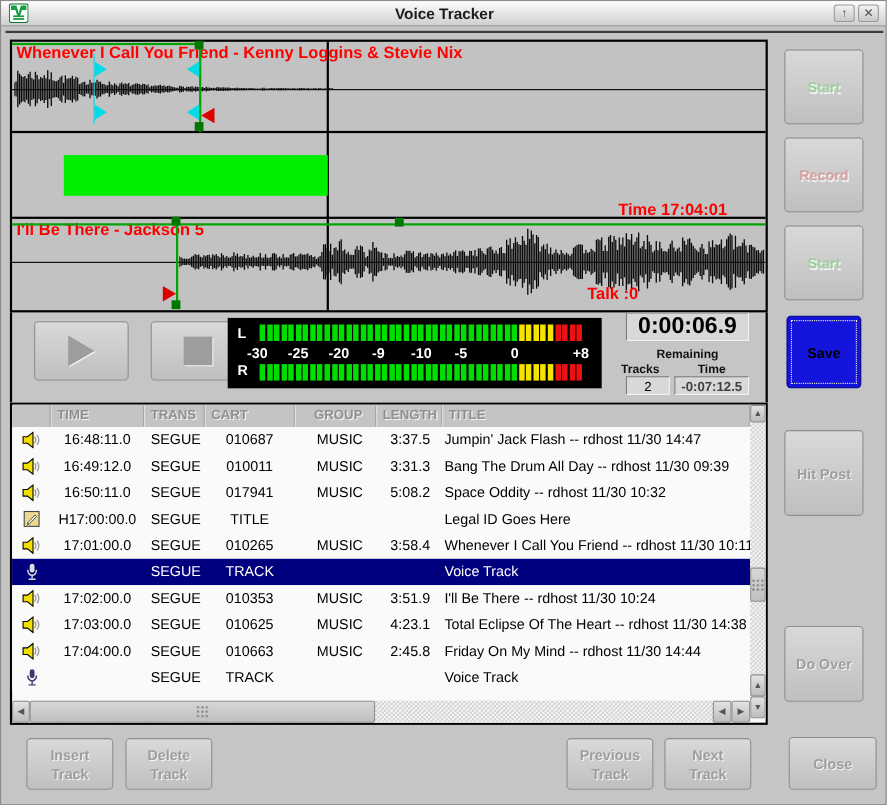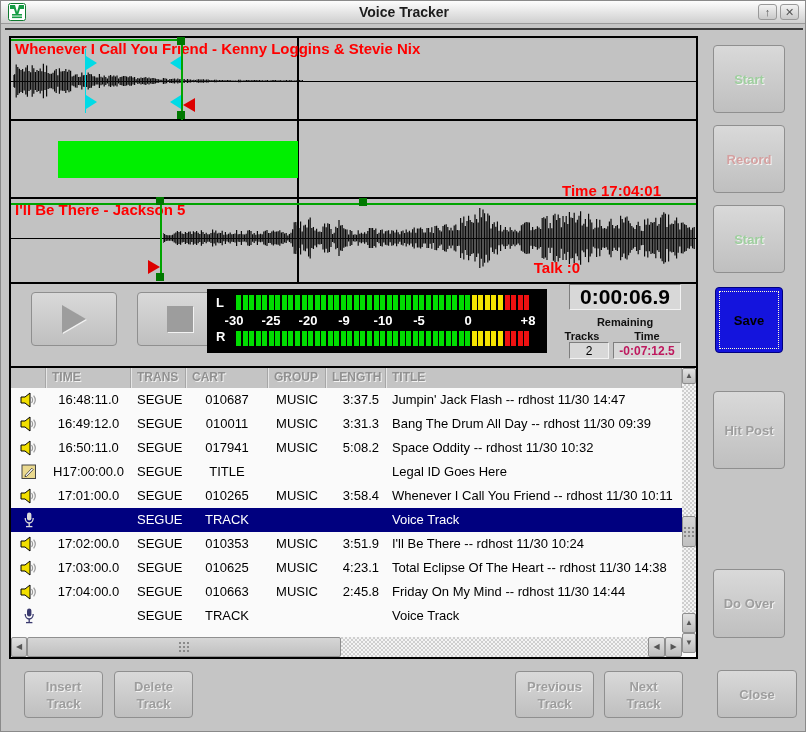--- a/index.html
+++ b/index.html
@@ -71,21 +71,21 @@
          color:#909090;font-weight:bold;font-size:12px;line-height:19px;padding-left:6px;
          text-shadow:1px 1px 0 #f2f2f2;overflow:hidden;white-space:nowrap;}
   .logrows{position:absolute;left:0;top:20px;width:671px;}
   .log-row{display:flex;height:24px;background:#fafafa;font-size:13px;color:#000;}
   .log-row.selected{background:#00007f;color:#fff;}
   .cell{box-sizing:border-box;line-height:24px;white-space:nowrap;overflow:hidden;}
   .c-icon{width:35px;display:flex;align-items:center;justify-content:center;}
   .c-time{width:85px;text-align:center;}
   .c-trans{width:55px;padding-left:6px;}
   .c-cart{width:82px;text-align:center;}
-  .c-group{width:58px;text-align:center;}
+  .c-group{width:58px;text-align:center;margin-left:12px;}
   .c-length{width:60px;text-align:right;padding-right:7px;}
   .c-title{flex:1;padding-left:6px;}
   .c-icon svg{display:none;}
   .c-icon[data-icon="audio"] .icon-audio{display:block;}
   .c-icon[data-icon="marker"] .icon-marker{display:block;}
   .c-icon[data-icon="mic"] .icon-mic{display:block;}
   .checker{background-color:#f4f4f4;
     background-image:linear-gradient(45deg,#cfcfcf 25%,transparent 25%,transparent 75%,#cfcfcf 75%),
                      linear-gradient(45deg,#cfcfcf 25%,transparent 25%,transparent 75%,#cfcfcf 75%);
     background-size:4px 4px;background-position:0 0,2px 2px;}
@@ -277,31 +277,31 @@
 
   <div class="sunken" style="left:568px;top:283px;width:112px;height:26px">
     <span class="bigtime">0:00:06.9</span>
   </div>
   <div class="smalllbl" style="left:568px;top:315px;width:112px">Remaining</div>
   <div class="smalllbl" style="left:551px;top:329px;width:60px">Tracks</div>
   <div class="smalllbl" style="left:616px;top:329px;width:60px">Time</div>
   <div class="sunken" style="left:568px;top:341px;width:40px;height:17px;font-size:12px">
     <span>2</span>
   </div>
-  <div class="sunken" style="left:612px;top:341px;width:68px;height:17px;font-size:12px;font-weight:bold;color:#be185d">
+  <div class="sunken" style="left:612px;top:341px;width:68px;height:17px;font-size:12px;font-weight:bold;color:#404040">
     <span>-0:07:12.5</span>
   </div>
 
   <div class="logbox">
     <div class="loghdr" id="loghdr">
         <div class="hcell" style="width: 35px;"></div>
         <div class="hcell" style="width: 85px;">TIME</div>
         <div class="hcell" style="width: 55px;">TRANS</div>
         <div class="hcell" style="width: 82px;">CART</div>
-        <div class="hcell" style="width: 58px;">GROUP</div>
+        <div class="hcell" style="width: 74px; text-align: center;">GROUP</div>
         <div class="hcell" style="width: 60px;">LENGTH</div>
         <div class="hcell" style="flex: 1 1 0%;">TITLE</div>
       </div>
     <div class="logrows" id="logrows">
   <div class="log-row">
     <div class="cell c-icon" data-icon="audio" style="color: rgb(58, 58, 110);">
       <svg class="icon-audio" width="17" height="16" viewBox="0 0 17 16">
         <polygon points="1,5 5,5 10,1 10,15 5,11 1,11" fill="#f2df00" stroke="#000" stroke-width="1"></polygon>
         <path d="M11.5,5 q2.2,3 0,6" fill="none" stroke="#9a9a9a" stroke-width="1.2"></path>
         <path d="M13.6,3.6 q3.4,4.4 0,8.8" fill="none" stroke="#9a9a9a" stroke-width="1.2"></path>

